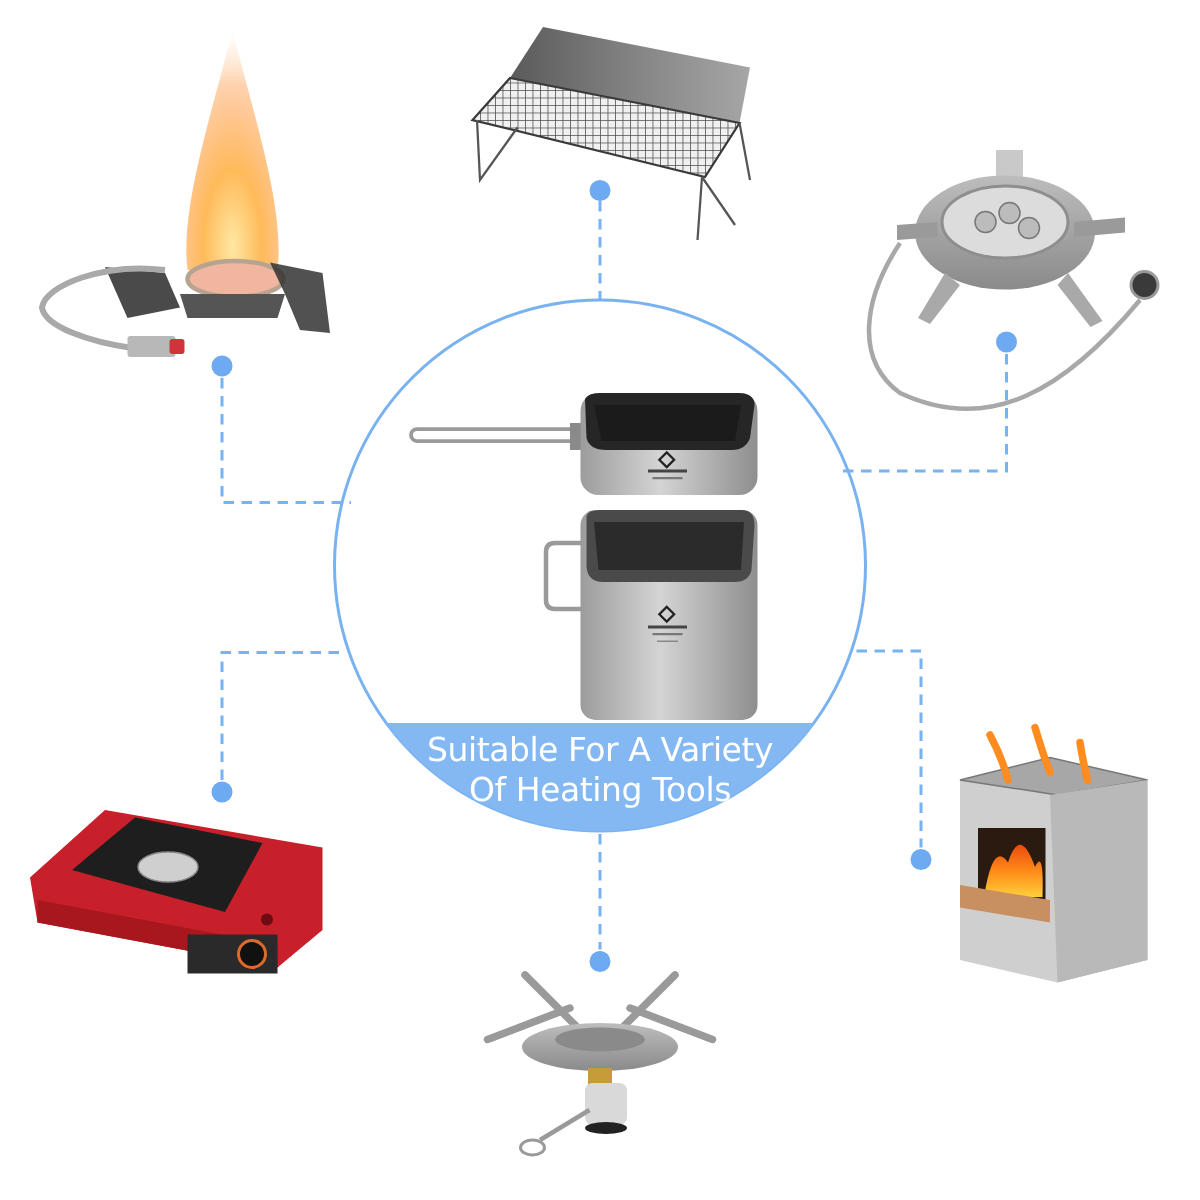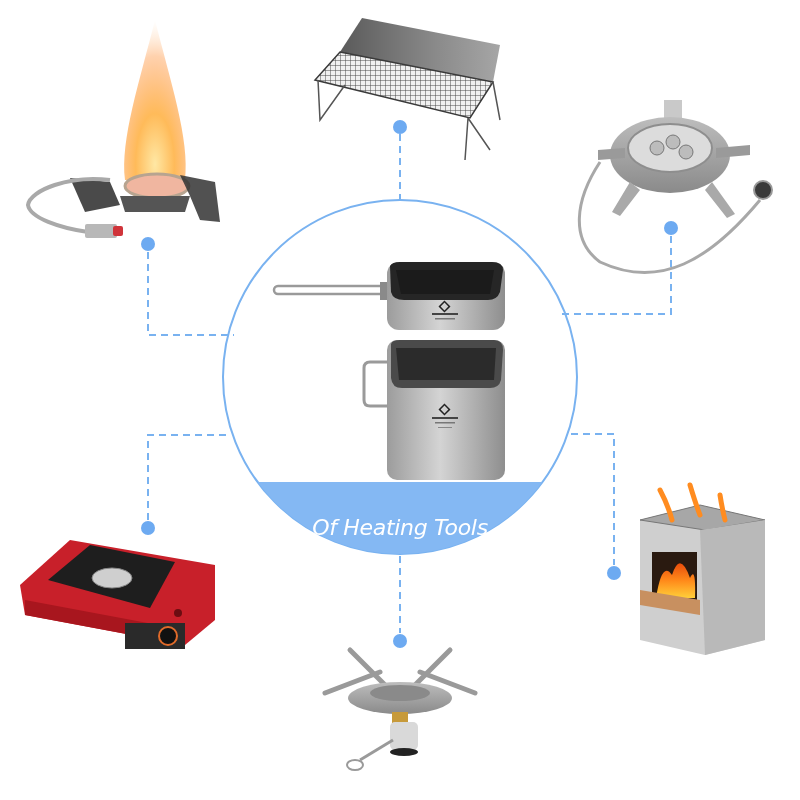--- a/index.html
+++ b/index.html
@@ -1,20 +1,20 @@
 <!DOCTYPE html>
 <html><head>
 <meta charset="utf-8">
 <style>
   html, body { margin:0; padding:0; background:#ffffff; }
   body { width:800px; height:800px; position:relative; overflow:hidden; font-family:"Liberation Sans", sans-serif; }
   .layer { position:absolute; left:0; top:0; width:800px; height:800px; }
   .caption { position:absolute; left:230px; width:340px; text-align:center; color:#ffffff; font-family:"DejaVu Sans", sans-serif; font-size:22px; line-height:28px; letter-spacing:-0.3px; }
   .caption .l1 { position:absolute; left:0; right:0; top:0; }
-  .caption .l2 { position:absolute; left:0; right:0; top:27px;font-style:italic; }
+  .caption .l2 { position:absolute; left:0; right:0; top:27px; }
 </style>
 </head>
 <body>
 
 <svg class="layer" viewBox="0 0 800 800" xmlns="http://www.w3.org/2000/svg">
   <defs>
     <clipPath id="circClip">
         <circle cx="400" cy="377" r="177"></circle>
       </clipPath>
     <linearGradient id="steel" x1="0" x2="1" y1="0" y2="0">
@@ -151,14 +151,15 @@
     <path d="M640 520 L700 505 L765 520 L705 530 Z" fill="#a7a7a7" stroke="#777" stroke-width="1"></path>
     <path d="M700 530 L765 520 L765 640 L705 655 Z" fill="#b9b9b9"></path>
     <rect x="652" y="552" width="45" height="48" fill="#2a1a10"></rect>
     <path d="M656 598 Q662 560 672 575 Q680 550 690 578 Q696 565 695 598 Z" fill="url(#fireG)"></path>
     <path d="M640 590 L700 600 L700 615 L640 605 Z" fill="#c89060"></path>
     <path d="M660 490 Q668 505 672 520 M690 485 Q696 505 700 515 M720 495 Q722 508 725 520" stroke="#ff8c20" stroke-width="5" fill="none" stroke-linecap="round"></path>
   </g>
 </svg>
 
 <div class="caption" style="top:487px; height:60px;">
+  <div class="l1">Suitable For A Variety</div>
   <div class="l2">Of Heating Tools</div>
 </div>
 
 </body></html>

